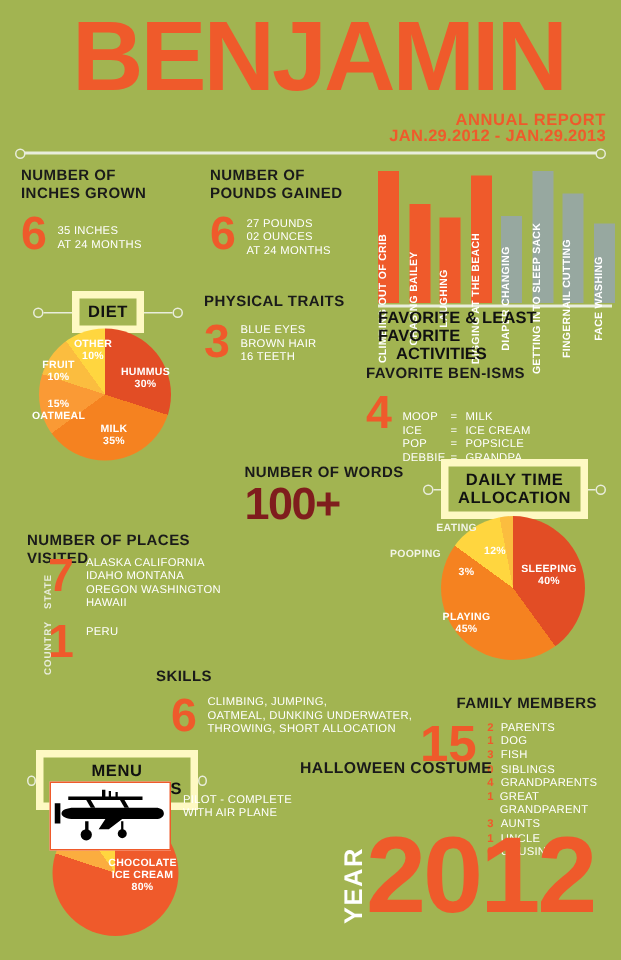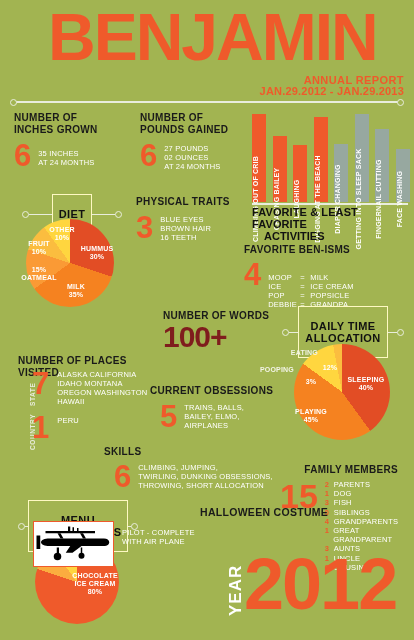--- a/index.html
+++ b/index.html
@@ -69,22 +69,22 @@
   }
   #baraxis{
     position:absolute;left:0;bottom:-3px;width:156px;height:2px;background:#e9eddc;
   }
   #favlbl{left:252px;top:206px;width:160px;}
   #favlbl .l1{font-size:11px;font-weight:bold;color:#111;letter-spacing:.1px}
   #favlbl .l2{font-size:11px;font-weight:bold;color:#111;margin-left:12px}
 
   
   .boxhd{
-    border:1px solid #fef9c3;color:#111;font-weight:bold;
-    text-align:center;font-size:11px;padding:13px 6px;background:transparent;
+    border:5px solid #fef9c3;color:#111;font-weight:bold;
+    text-align:center;font-size:11px;padding:3px 6px;background:transparent;
     letter-spacing:.4px;
   }
   .boxrow{display:flex;align-items:center;}
   .boxline{height:1px;background:#e9eddc;flex:1;}
   .boxdot{width:5px;height:5px;border:1px solid #e9eddc;border-radius:50%;}
 
   
   .pie{border-radius:50%;position:absolute;}
   .pielab{position:absolute;color:#ffffff;font-size:7px;font-weight:bold;line-height:8px;letter-spacing:.2px;text-align:center;}
   .pielab.dk{color:#f2f4e6;}
@@ -283,39 +283,28 @@
   <div class="abs" style="left:20px;top:410px;height:40px;width:10px;">
     <div class="vert" style="left:9px;top:40px;">COUNTRY</div>
   </div>
   <div class="abs" style="left:32px;top:412px;display:flex;align-items:flex-start;">
     <div class="bignum">1</div>
     <div class="det" style="margin-left:8px;margin-top:4px;">
       <div>PERU</div>
     </div>
   </div>
 
-  <div class="abs" style="left:150px;top:385px;width:140px;">
-    <div class="hd">CURRENT OBSESSIONS</div>
-    <div style="display:flex;align-items:flex-start;margin-top:4px;margin-left:10px;">
-      <div class="bignum">5</div>
-      <div class="det" style="margin-left:7px;margin-top:2px;">
-        <div>TRAINS, BALLS,</div>
-        <div>BAILEY, ELMO,</div>
-        <div>AIRPLANES</div>
-      </div>
-    </div>
-  </div>
 
   <div class="abs" style="left:104px;top:446px;width:190px;">
     <div class="hd">SKILLS</div>
     <div style="display:flex;align-items:flex-start;margin-top:3px;margin-left:10px;">
       <div class="bignum">6</div>
       <div class="det" style="margin-left:7px;margin-top:2px;">
         <div>CLIMBING, JUMPING,</div>
-        <div>TWIRLING, DUNKING OBSESSIONS,</div>
+        <div>OATMEAL, DUNKING UNDERWATER,</div>
         <div>THROWING, SHORT ALLOCATION</div>
       </div>
     </div>
   </div>
 
   <div class="abs" style="left:268px;top:464px;width:146px;">
     <div class="hd" style="text-align:right;width:130px;">FAMILY MEMBERS</div>
     <div style="display:flex;align-items:flex-start;margin-top:3px;">
       <div class="bignum" style="font-size:34px;line-height:34px;margin-left:12px;">15</div>
       <div id="famrows" style="margin-left:7px;margin-top:1px;">

